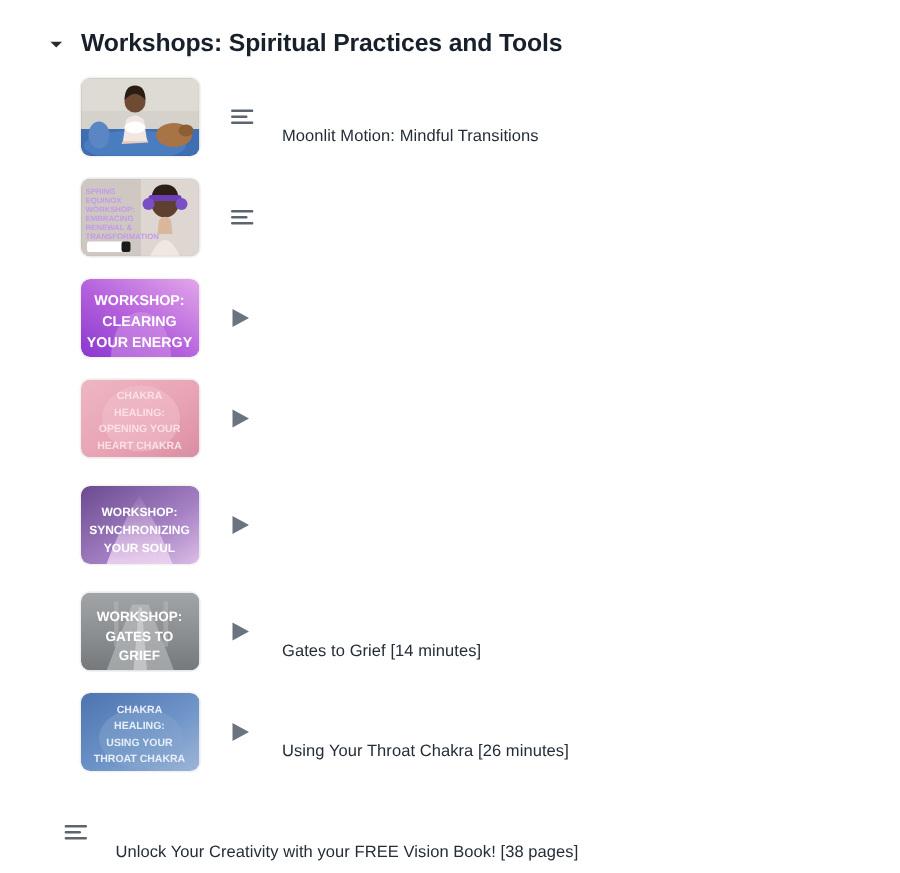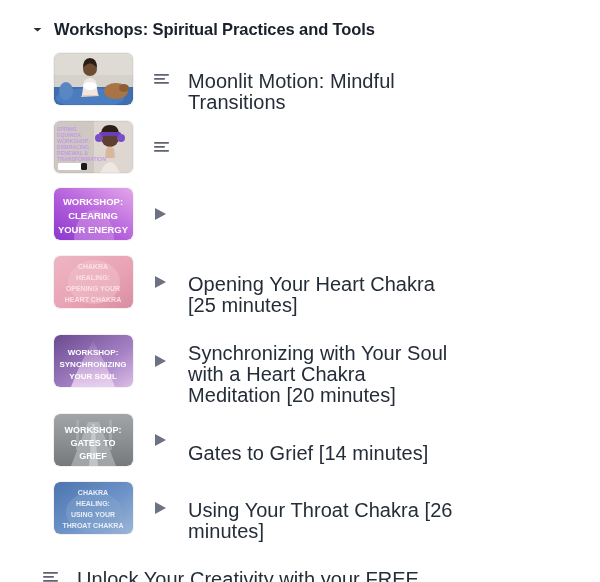--- a/index.html
+++ b/index.html
@@ -74,21 +74,21 @@
     flex:0 0 auto;
     width:24px;
     margin-left:21px;
     margin-right:10px;
     display:flex;align-items:center;justify-content:flex-start;
     color:#5c6470;
   }
   .row-icon svg{display:block;}
 
   .lesson-title{
-    font-size:20px;
+    font-size:11px;
     line-height:21px;
     color:#252d38;
     letter-spacing:0.05px;
     max-width:430px;
     margin-top:27px;
   }
   .lesson-row.tall{min-height:75px;}
   .lesson-row.last .thumb-wrap{height:58px;}
 </style>
 </head>
@@ -222,21 +222,20 @@
               <text x="39" y="46" font-size="7">HEART CHAKRA</text>
             </g>
           </svg>
         </div>
       </div>
       <span class="row-icon">
         <svg width="13" height="14" viewBox="0 0 13 14" aria-hidden="true">
           <path d="M1 1 L12 7 L1 13 Z" fill="#6b7280"></path>
         </svg>
       </span>
-      <span class="lesson-title">Opening Your Heart Chakra [25 minutes]</span>
     </div>
 
     <div class="lesson-row tall">
       <div class="thumb-wrap">
         <div class="thumb">
           <svg viewBox="0 0 79 52" preserveAspectRatio="none">
             <defs>
               <linearGradient id="g5" x1="0" y1="0" x2="1" y2="1">
                 <stop offset="0%" stop-color="#6a4a90"></stop>
                 <stop offset="60%" stop-color="#a581c4"></stop>
@@ -255,21 +254,20 @@
               <text x="39" y="44" font-size="8">YOUR SOUL</text>
             </g>
           </svg>
         </div>
       </div>
       <span class="row-icon">
         <svg width="13" height="14" viewBox="0 0 13 14" aria-hidden="true">
           <path d="M1 1 L12 7 L1 13 Z" fill="#6b7280"></path>
         </svg>
       </span>
-      <span class="lesson-title">Synchronizing with Your Soul with a Heart Chakra Meditation [20 minutes]</span>
     </div>
 
     <div class="lesson-row">
       <div class="thumb-wrap">
         <div class="thumb">
           <svg viewBox="0 0 79 52" preserveAspectRatio="none">
             <defs>
               <linearGradient id="g6" x1="0" y1="0" x2="0" y2="1">
                 <stop offset="0%" stop-color="#a2a5a8"></stop>
                 <stop offset="55%" stop-color="#8b8e91"></stop>

